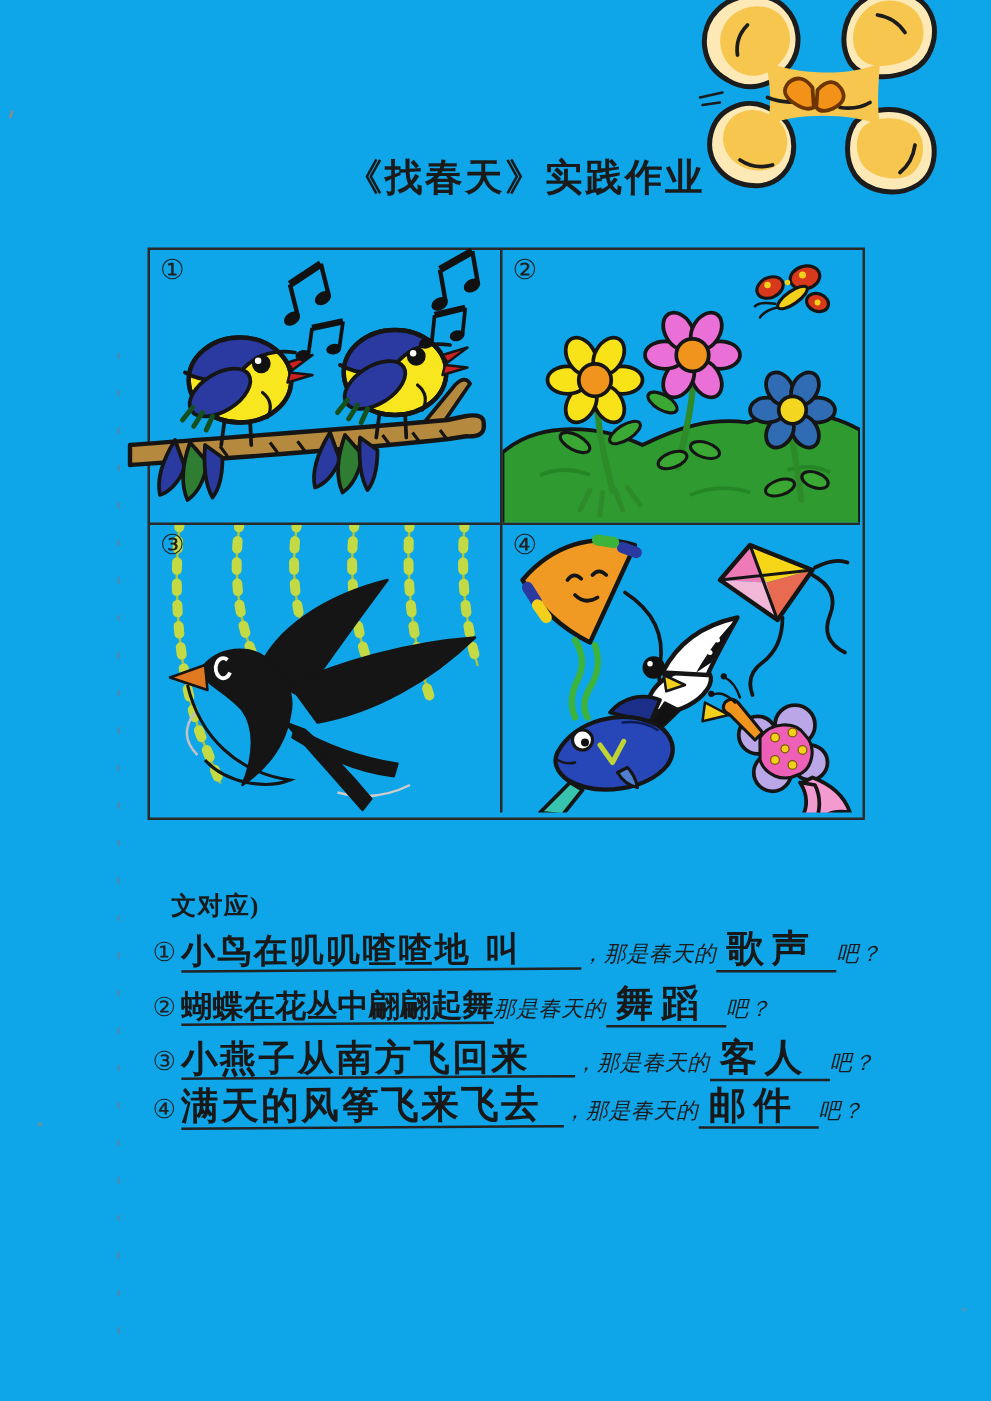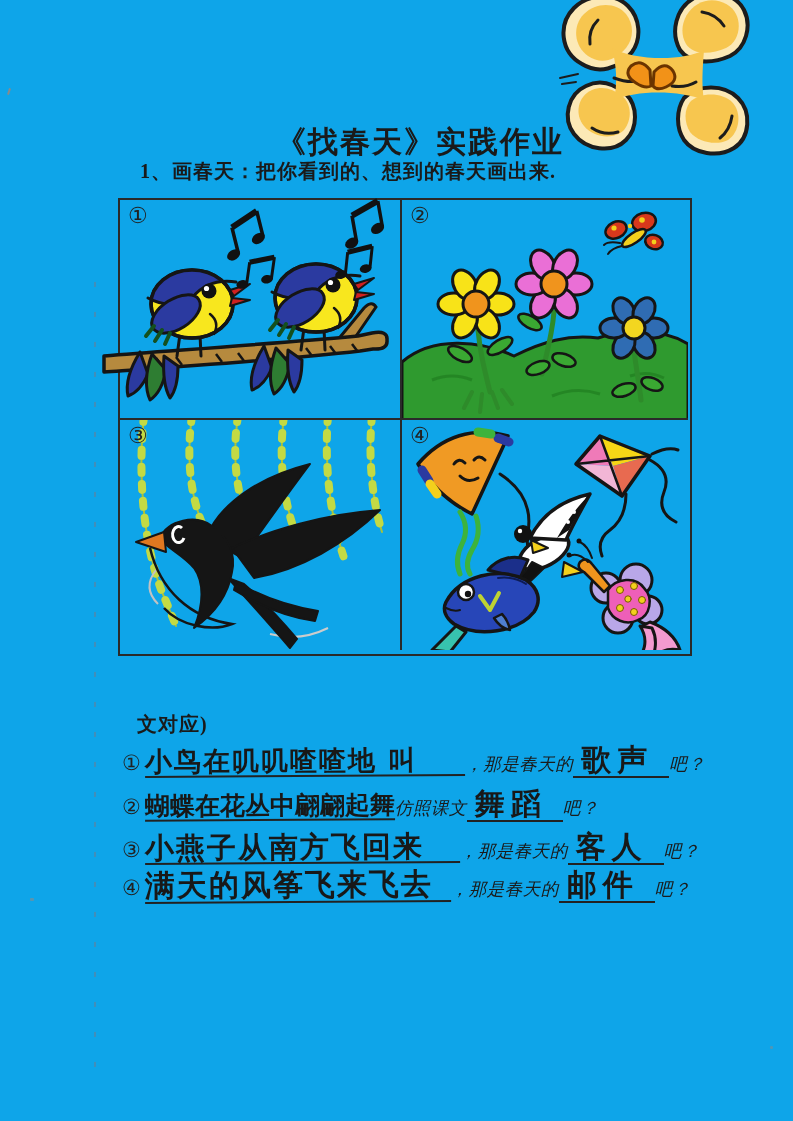--- a/index.html
+++ b/index.html
@@ -74,21 +74,20 @@
       <path d="M168 148 q 10 -8 12 -22"></path>
       <path d="M62 88 q 16 6 28 2"></path>
       <path d="M120 96 q 14 2 24 -4"></path>
       <path d="M8 88 l 18 -4 m -16 10 l 14 -2" stroke-width="2"></path>
     </g>
     <path d="M98 80 q -9 -12 -19 -4 q -8 9 5 17 q 9 6 15 3 z" fill="#f29218" stroke="#6b3400" stroke-width="3" stroke-linejoin="round"></path>
     <path d="M102 82 q 11 -12 19 -1 q 6 10 -7 16 q -9 4 -13 -1 z" fill="#f29218" stroke="#6b3400" stroke-width="3" stroke-linejoin="round"></path>
   </svg>
 
   <h1 class="title">《找春天》实践作业</h1>
-  <div class="inst1">1、画春天：把你看到的、想到的春天画出来.</div>
 
   <div class="grid">
 
     <div class="cell c1">
       <span class="pnum">①</span>
       <svg width="282" height="220" viewBox="0 0 282 220">
         <defs>
           <clipPath id="bodyclip">
               <ellipse cx="0" cy="0" rx="41" ry="34"></ellipse>
             </clipPath>
@@ -315,21 +314,21 @@
   <div class="row r1">
     <span class="cnum">①</span>
     <span class="hand written">小鸟在叽叽喳喳地 叫</span>
     <span class="mid">，那是春天的</span>
     <span class="hand blank">歌声</span>
     <span class="end">吧？</span>
   </div>
   <div class="row r2">
     <span class="cnum">②</span>
     <span class="hand written">蝴蝶在花丛中翩翩起舞</span>
-    <span class="mid">仿照课文</span>
+    <span class="mid">那是春天的</span>
     <span class="hand blank">舞蹈</span>
     <span class="end">吧？</span>
   </div>
   <div class="row r3">
     <span class="cnum">③</span>
     <span class="hand written">小燕子从南方飞回来</span>
     <span class="mid">，那是春天的</span>
     <span class="hand blank">客人</span>
     <span class="end">吧？</span>
   </div>

